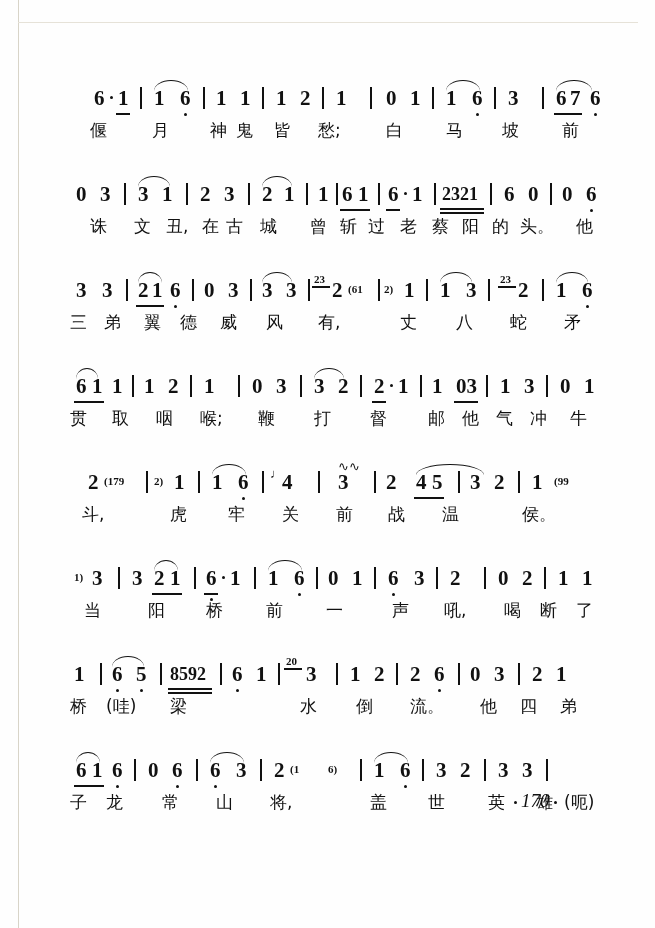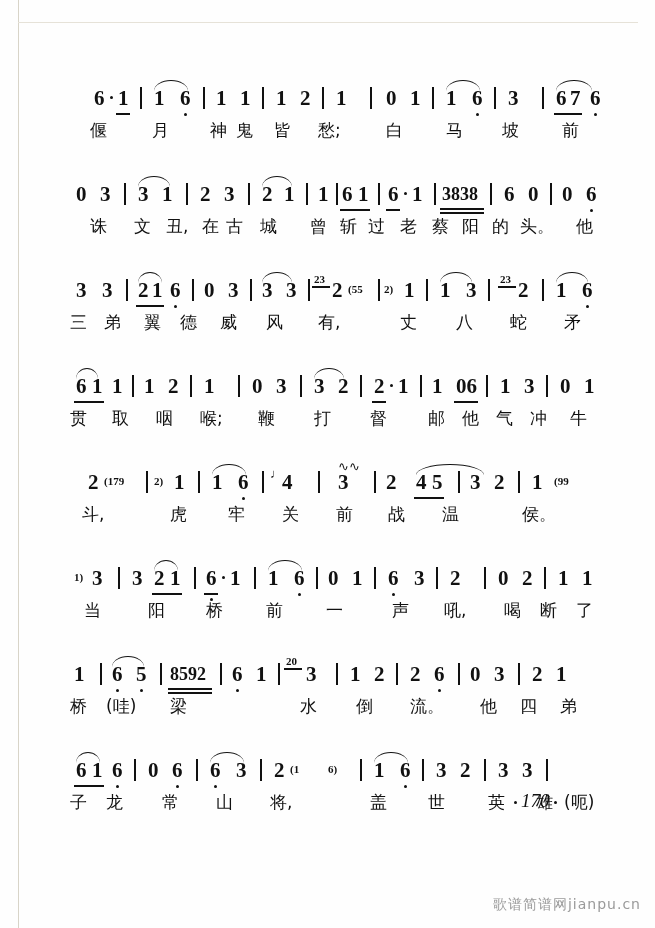--- a/index.html
+++ b/index.html
@@ -232,21 +232,21 @@
         <span class="g" style="left:288px; top:10px;">1</span>
         <span class="ul" style="left:270px; top:35px; width:30px;"></span>
         <span class="vb" style="left:308px; top:9px;"></span>
 
         <span class="g" style="left:318px; top:10px;">6</span>
         <span class="dt" style="left:334px; top:18px;"></span>
         <span class="g" style="left:342px; top:10px;">1</span>
         <span class="ul" style="left:316px; top:35px; width:14px;"></span>
         <span class="vb" style="left:364px; top:9px;"></span>
 
-        <span class="g" style="left:372px; top:10px; font-size:18px;">3838</span>
+        <span class="g" style="left:372px; top:10px; font-size:18px;">2321</span>
         <span class="ul" style="left:370px; top:34px; width:44px;"></span>
         <span class="ul" style="left:370px; top:38px; width:44px;"></span>
         <span class="vb" style="left:420px; top:9px;"></span>
 
         <span class="g" style="left:434px; top:10px;">6</span>
         <span class="g" style="left:458px; top:10px;">0</span>
         <span class="vb" style="left:480px; top:9px;"></span>
 
         <span class="g" style="left:492px; top:10px;">0</span>
         <span class="g" style="left:516px; top:10px;">6</span>
@@ -290,21 +290,21 @@
         <span class="vb" style="left:180px; top:9px;"></span>
 
         <span class="arc" style="left:192px; top:2px; width:30px;"></span>
         <span class="g" style="left:192px; top:10px;">3</span>
         <span class="g" style="left:216px; top:10px;">3</span>
         <span class="vb" style="left:238px; top:9px;"></span>
 
         <span class="sm" style="left:244px; top:4px;">23</span>
         <span class="ul" style="left:242px; top:16px; width:18px;"></span>
         <span class="g" style="left:262px; top:10px;">2</span>
-        <span class="sm" style="left:278px; top:14px;">(55</span>
+        <span class="sm" style="left:278px; top:14px;">(61</span>
         <span class="vb" style="left:308px; top:9px;"></span>
 
         <span class="sm" style="left:314px; top:14px;">2)</span>
         <span class="g" style="left:334px; top:10px;">1</span>
         <span class="vb" style="left:356px; top:9px;"></span>
 
         <span class="arc" style="left:370px; top:2px; width:32px;"></span>
         <span class="g" style="left:370px; top:10px;">1</span>
         <span class="g" style="left:396px; top:10px;">3</span>
         <span class="vb" style="left:418px; top:9px;"></span>
@@ -359,21 +359,21 @@
         <span class="g" style="left:268px; top:10px;">2</span>
         <span class="vb" style="left:290px; top:9px;"></span>
 
         <span class="g" style="left:304px; top:10px;">2</span>
         <span class="dt" style="left:320px; top:18px;"></span>
         <span class="g" style="left:328px; top:10px;">1</span>
         <span class="ul" style="left:302px; top:35px; width:14px;"></span>
         <span class="vb" style="left:350px; top:9px;"></span>
 
         <span class="g" style="left:362px; top:10px;">1</span>
-        <span class="g" style="left:386px; top:10px;">06</span>
+        <span class="g" style="left:386px; top:10px;">03</span>
         <span class="ul" style="left:384px; top:35px; width:24px;"></span>
         <span class="vb" style="left:416px; top:9px;"></span>
 
         <span class="g" style="left:430px; top:10px;">1</span>
         <span class="g" style="left:454px; top:10px;">3</span>
         <span class="vb" style="left:476px; top:9px;"></span>
 
         <span class="g" style="left:490px; top:10px;">0</span>
         <span class="g" style="left:514px; top:10px;">1</span>
       </div>
@@ -611,16 +611,13 @@
         <span class="gl" style="left:494px; top:0;">(呃)</span>
       </div>
     </div>
 
   </div>
 
   <div class="page-number">
     <span class="pn-dot"></span><span>170</span><span class="pn-dot"></span>
   </div>
 
-  <div class="watermark">
-    <span>歌谱简谱网jianpu.cn</span>
-  </div>
 </div>
 
 </body></html>

